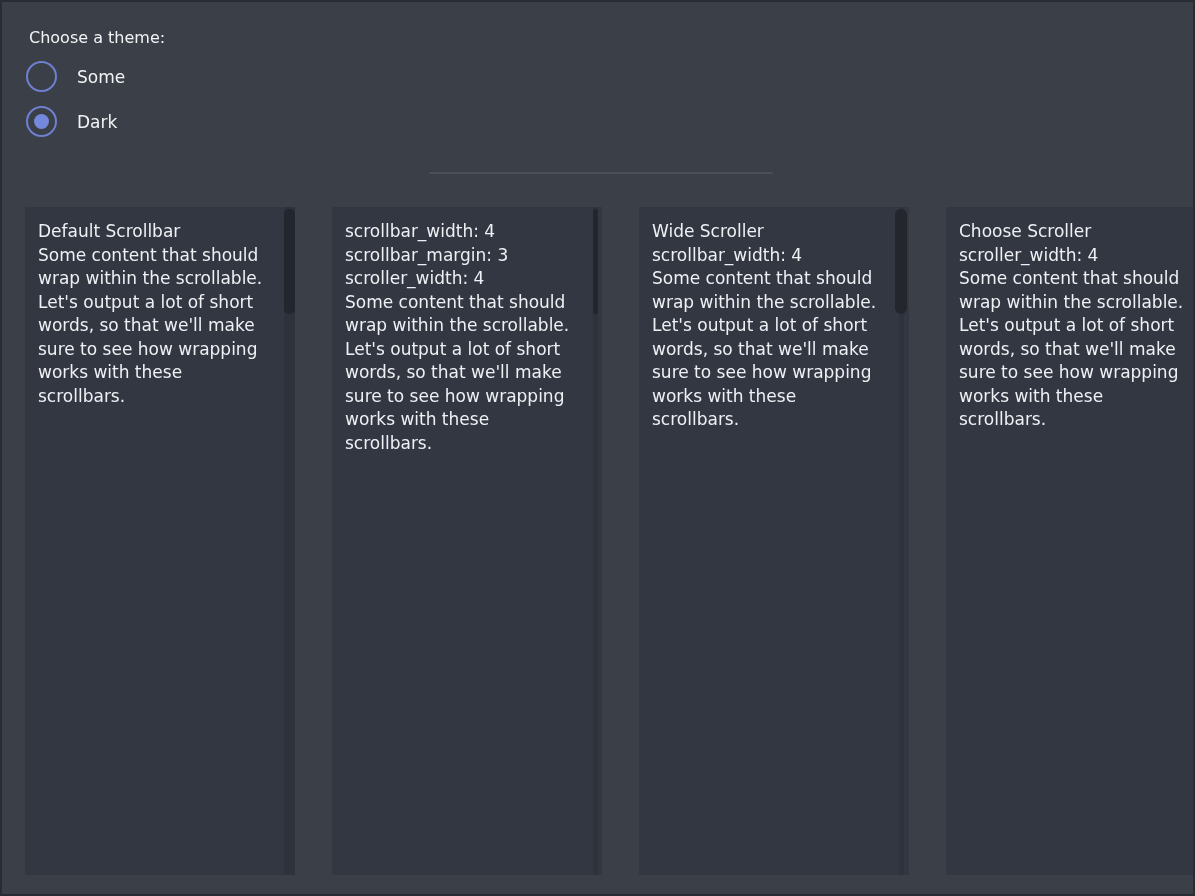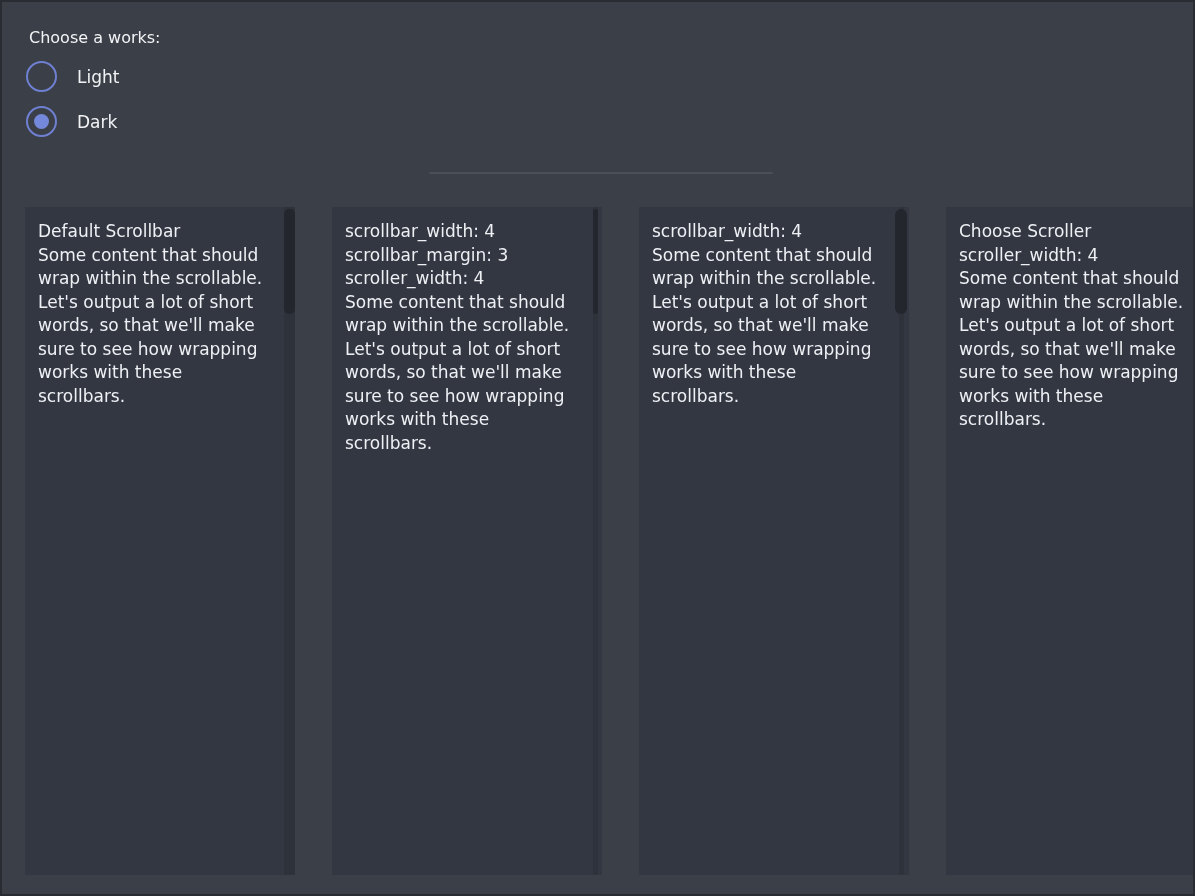--- a/index.html
+++ b/index.html
@@ -70,27 +70,27 @@
   
   .col-narrow .sb-track { right:4px; width:12px; border-radius:2px; }
   .col-narrow .sb-thumb { right:7px; width:5px; border-radius:2.5px; }
 </style>
 </head>
 <body>
 
 <div class="app">
 
   <section class="theme-chooser">
-    <div class="chooser-label">Choose a works:</div>
+    <div class="chooser-label">Choose a theme:</div>
 
     <label class="radio-row light">
       <span class="radio-ring">
         
       </span>
-      <span class="radio-label">Light</span>
+      <span class="radio-label">Some</span>
     </label>
 
     <label class="radio-row dark">
       <span class="radio-ring">
         <span class="radio-dot"></span>
       </span>
       <span class="radio-label">Dark</span>
     </label>
   </section>
 
@@ -118,20 +118,21 @@
         </div>
         <p class="content">Some content that should wrap within the scrollable. Let's output a lot of short words, so that we'll make sure to see how wrapping works with these scrollbars.</p>
       </div>
       <div class="sb-track"></div>
       <div class="sb-thumb"></div>
     </div>
 
     <div class="scroll-column col-wide">
       <div class="col-inner">
         <div class="title-block">
+          <div>Wide Scroller</div>
           <div>scrollbar_width: 4</div>
         </div>
         <p class="content">Some content that should wrap within the scrollable. Let's output a lot of short words, so that we'll make sure to see how wrapping works with these scrollbars.</p>
       </div>
       <div class="sb-track"></div>
       <div class="sb-thumb"></div>
     </div>
 
     <div class="scroll-column col-narrow">
       <div class="col-inner">

